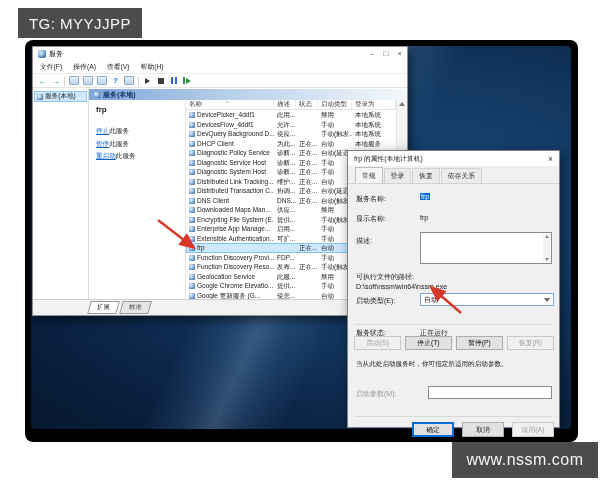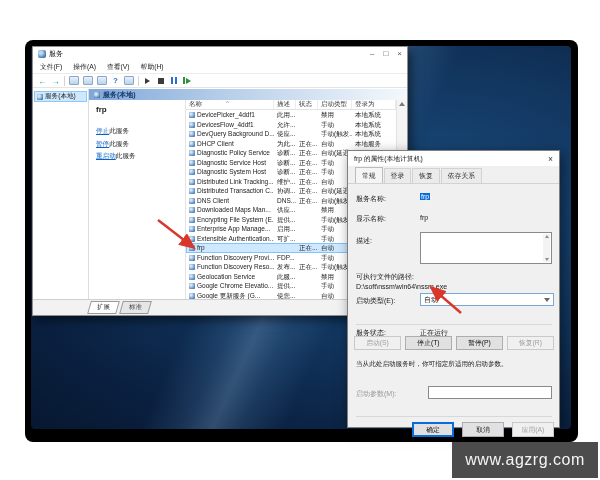--- a/index.html
+++ b/index.html
@@ -103,20 +103,21 @@
   .dlg-bottom .btn{width:42px;height:15px;}
 
   
   .overlay{position:absolute;left:0;top:0;z-index:50;pointer-events:none;}
 </style>
 </head>
 <body>
 
 <div class="page">
 
+  <div class="wm wm-top">TG: MYYJJPP</div>
 
   <div class="desktop">
     <div class="wallpaper"></div>
   </div>
 
   <div class="svc-window">
     <div class="titlebar">
       <span class="app-ico"></span>
       <span class="win-title">服务</span>
       <span class="caption">
@@ -432,14 +433,14 @@
   <svg class="overlay" width="600" height="480">
     <defs>
       <marker id="ah" markerWidth="7" markerHeight="6" refX="5.5" refY="3" orient="auto">
         <path d="M0,0 L7,3 L0,6 Z" fill="#d8372a"></path>
       </marker>
     </defs>
     <line x1="158" y1="220" x2="193" y2="247" stroke="#d8372a" stroke-width="2.4" marker-end="url(#ah)"></line>
     <line x1="461" y1="313" x2="432" y2="288" stroke="#d8372a" stroke-width="2.4" marker-end="url(#ah)"></line>
   </svg>
 
-  <div class="wm wm-bottom">www.agzrg.com</div>
+  <div class="wm wm-bottom">www.nssm.com</div>
 </div>
 
 </body></html>

